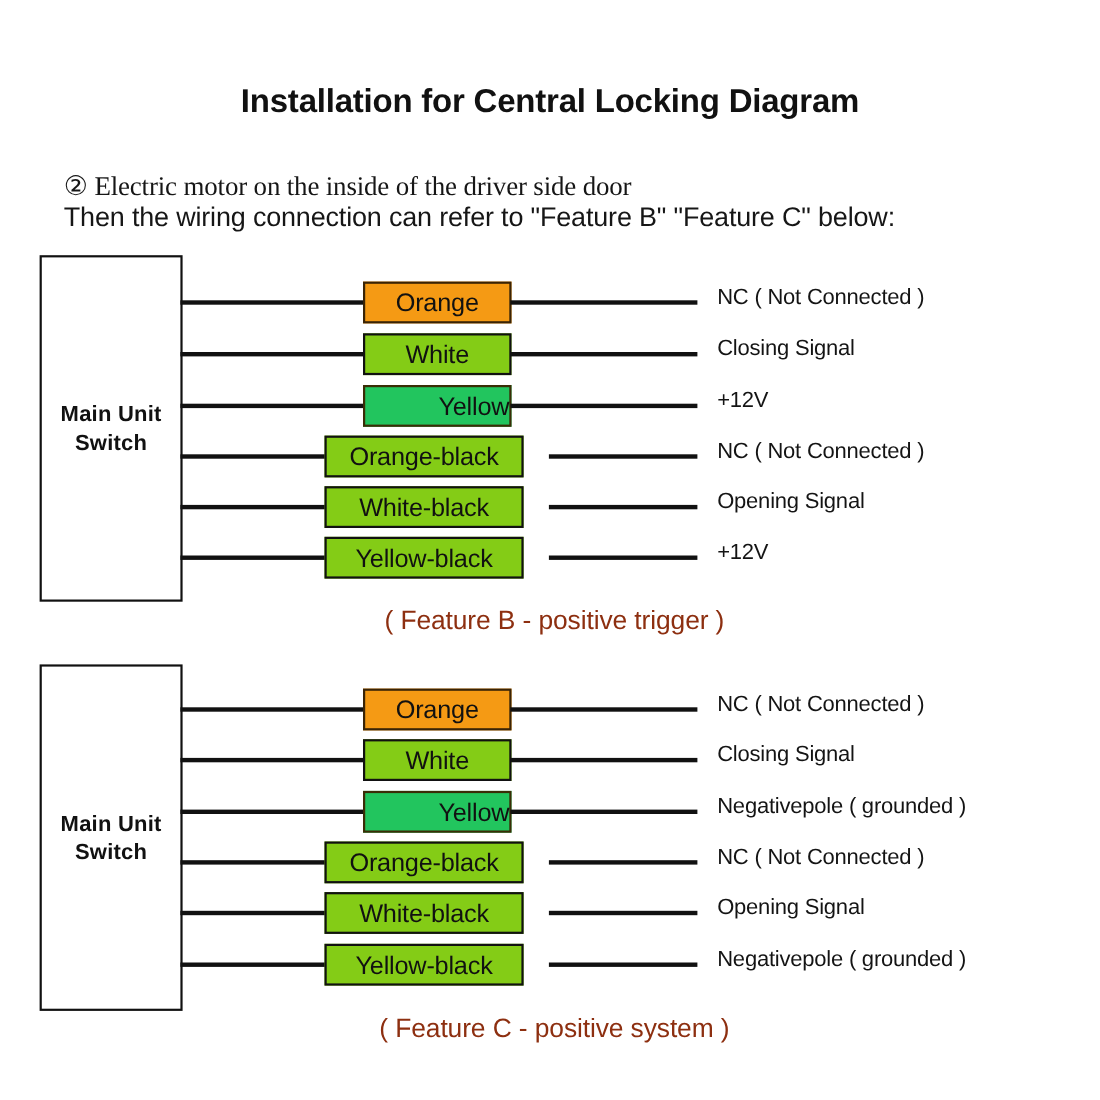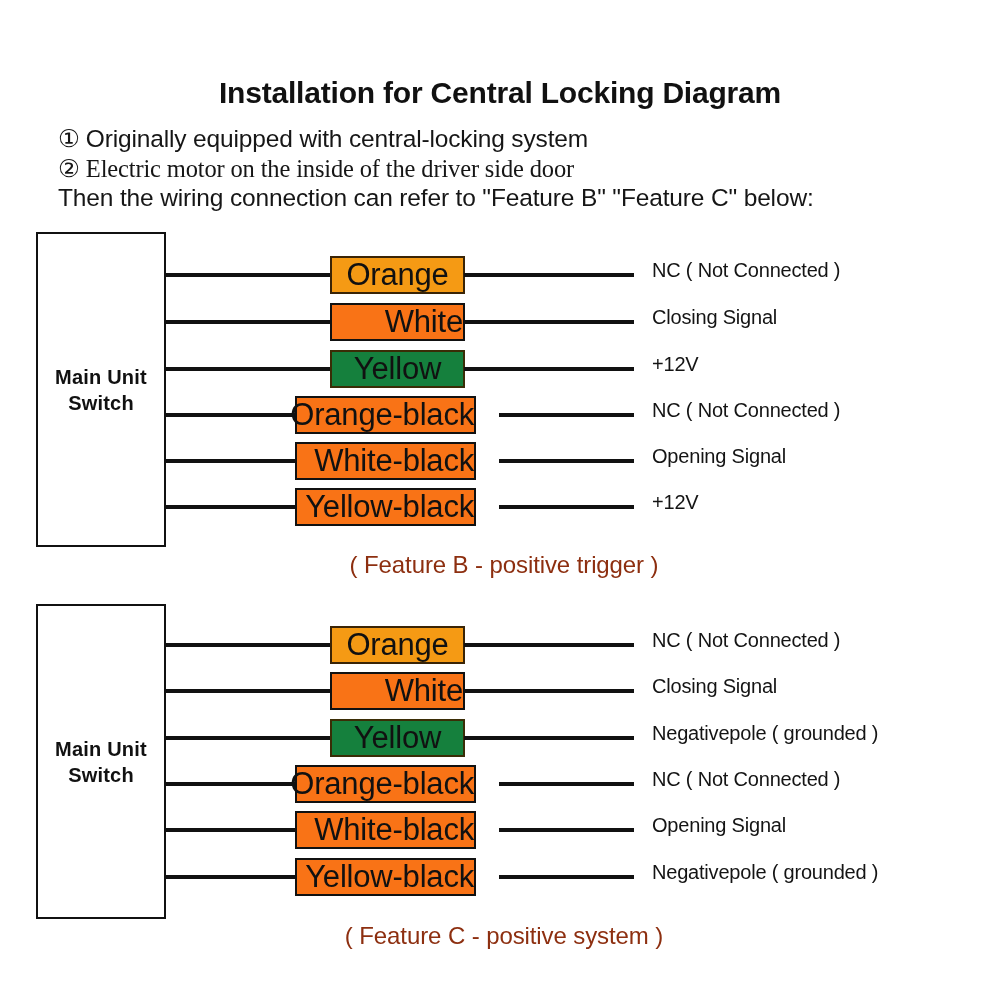--- a/index.html
+++ b/index.html
@@ -103,30 +103,30 @@
   .chip {
     position: absolute;
     box-sizing: border-box;
     border: 2px solid #000000;
     background: #ffffff;
     height: 38px;
     top: -19px;
     display: flex;
     align-items: center;
     justify-content: center;
-    font-size: 31px;
+    font-size: 23px;
     color: #111111;
     white-space: nowrap;
     letter-spacing: -0.2px;
   }
   .chip.narrow { left: 330px; width: 135px; }
   .chip.wide   { left: 295px; width: 181px; }
   .chip.orange { background: #F59A14; border-color: #3a2406; }
-  .chip.yellow { background: #15803d; border-color: #3a2d06; }
-  .chip.plain  { background: #f97316; border-color: #111111; justify-content: flex-end; }
+  .chip.yellow { background: #22c55e; border-color: #3a2d06; justify-content: flex-end; }
+  .chip.plain  { background: #84cc16; border-color: #111111; }
 
   .rowlabel {
     position: absolute;
     left: 652px;
     top: -16px;
     font-size: 20px;
     color: #141414;
     white-space: nowrap;
     letter-spacing: -0.2px;
   }
@@ -144,23 +144,20 @@
   .caption-1 { top: 551px; }
   .caption-2 { top: 922px; }
 </style>
 </head>
 <body>
 
 <div id="page">
 
   <div class="title">Installation for Central Locking Diagram</div>
 
-  <div class="note note-1">
-    <span class="marker">①</span><span>Originally equipped with central-locking system</span>
-  </div>
   <div class="note note-2">
     <span class="marker">②</span><span>Electric motor on the inside of the driver side door</span>
   </div>
   <div class="note note-3">
     <span>Then the wiring connection can refer to "Feature B" "Feature C" below:</span>
   </div>
 
   <div class="block block-1">
 
     <div class="main-unit">

